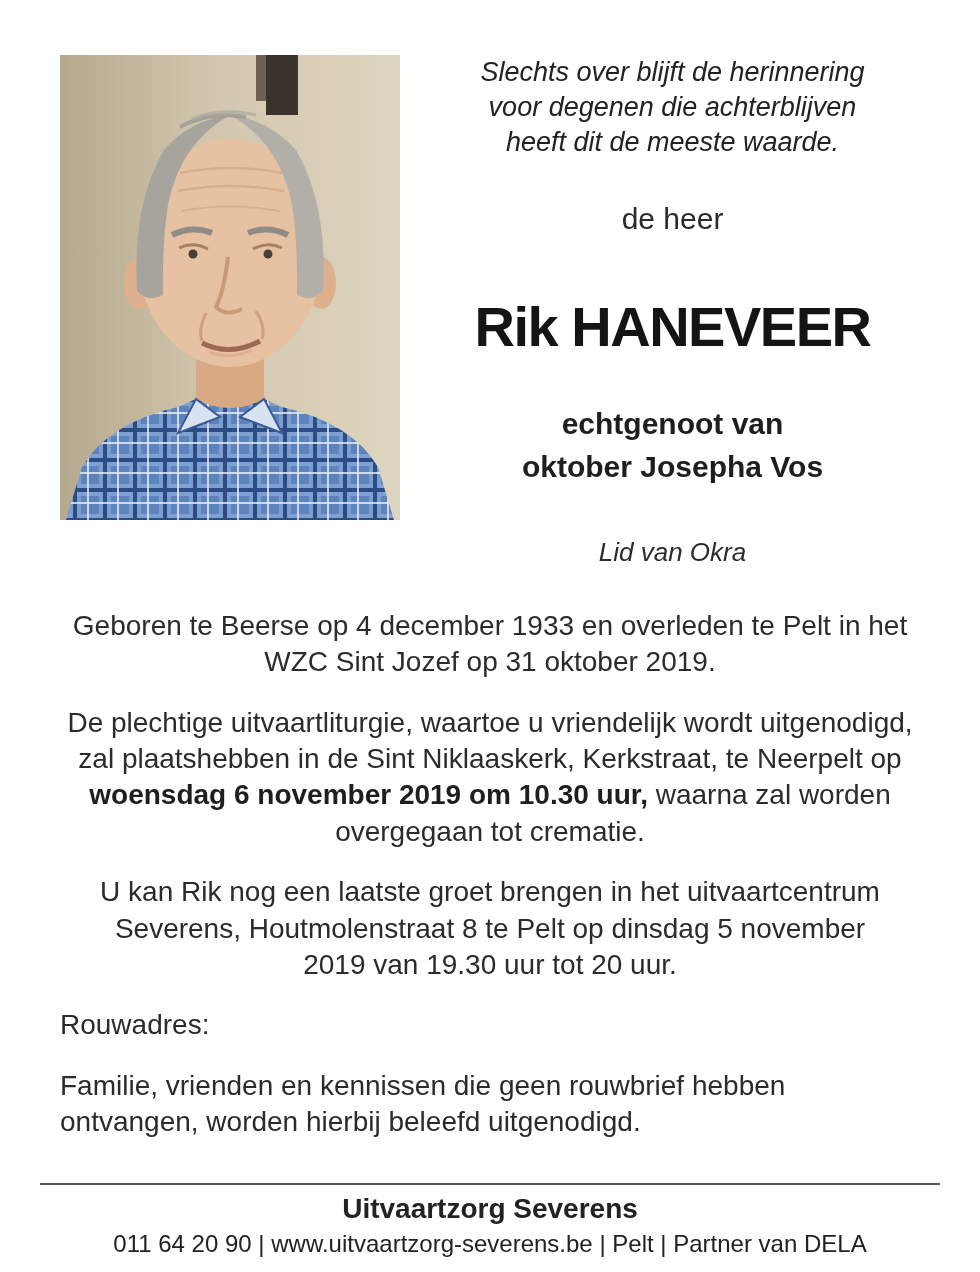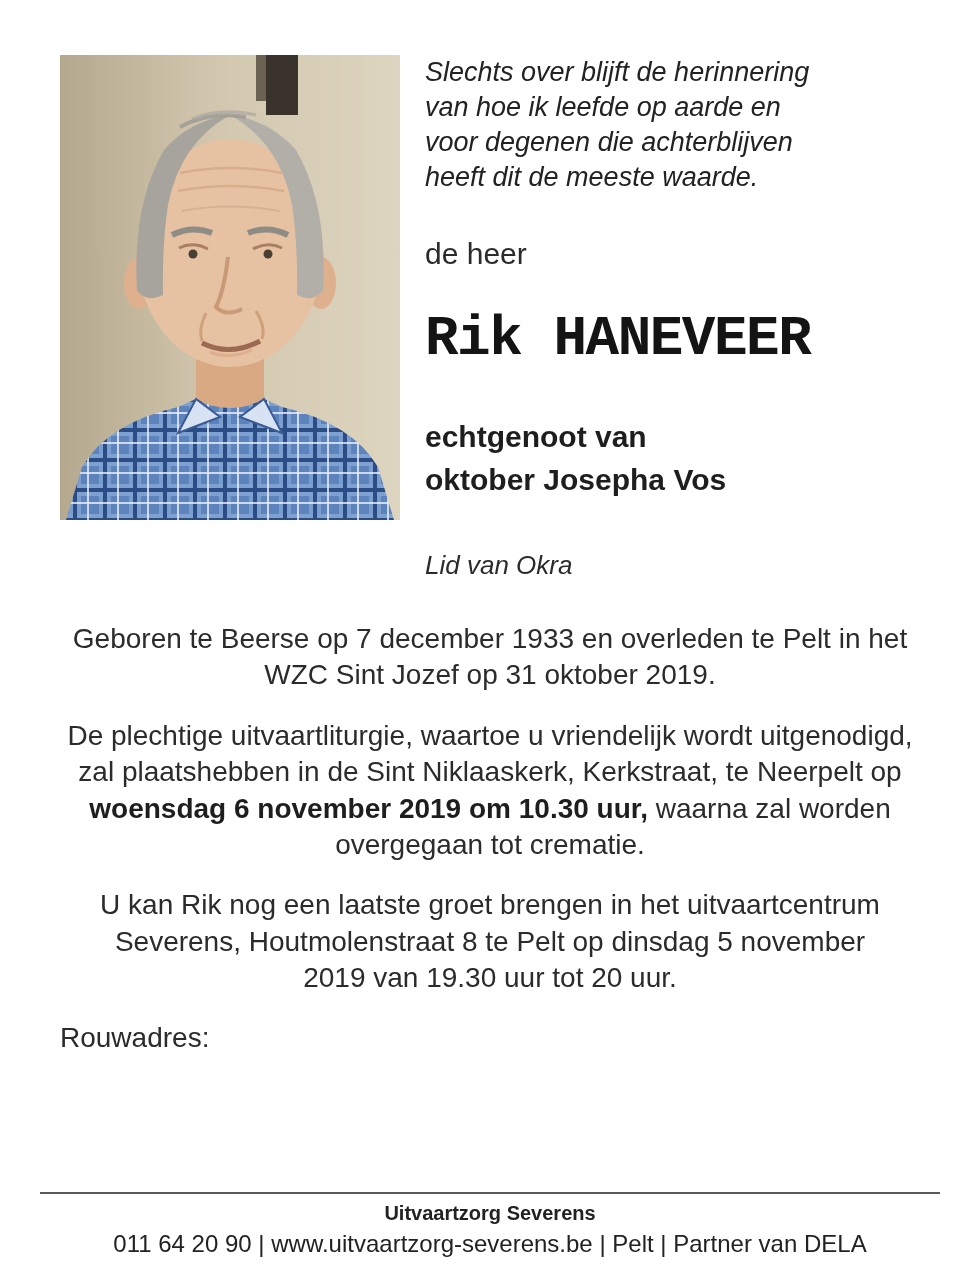--- a/index.html
+++ b/index.html
@@ -10,38 +10,38 @@
     color: #2b2b2b;
     position: relative;
     overflow: hidden;
   }
   .page { position: relative; width: 980px; height: 1272px; padding: 55px 60px 0 60px; }
 
   .top { display: flex; align-items: flex-start; }
   .photo { flex: 0 0 340px; width: 340px; height: 465px; }
   .photo svg { display: block; width: 340px; height: 465px; }
 
-  .right-col { flex: 1 1 auto; text-align: left; padding-left: 25px; }
+  .right-col { flex: 1 1 auto; text-align: center; padding-left: 25px; }
   .quote { font-style: italic; font-size: 27px; line-height: 1.3; color: #222; }
   .salutation { margin-top: 42px; font-size: 30px; }
-  .name { margin-top: 38px; font-size: 56px; font-weight: bold; letter-spacing: -1.5px; color: #141414; line-height: 1.1; font-family: Liberation Mono, monospace; }
+  .name { margin-top: 60px; font-size: 56px; font-weight: bold; letter-spacing: -1.5px; color: #141414; line-height: 1.1; }
   .relation { margin-top: 44px; font-size: 30px; font-weight: bold; line-height: 1.45; color: #1e1e1e; }
   .membership { margin-top: 48px; font-style: italic; font-size: 26px; }
 
   .body-text { margin-top: 40px; font-size: 28px; line-height: 1.3; }
   .body-text p { margin-bottom: 24px; }
   p.center { text-align: center; }
   p.narrow { max-width: 800px; margin-left: auto; margin-right: auto; }
   p.left { text-align: left; }
   .addr-block { text-align: left; margin-bottom: 24px; }
   b, strong { font-weight: bold; color: #1e1e1e; }
 
   .footer { position: absolute; left: 40px; right: 40px; bottom: 14px; text-align: center; }
   .divider { border: none; border-top: 2px solid #5a5a5a; margin-bottom: 8px; }
-  .company { font-size: 20px; font-weight: bold; color: #222; }
+  .company { font-size: 28px; font-weight: bold; color: #222; }
   .contact { font-size: 24px; margin-top: 5px; color: #222; }
 </style>
 </head>
 <body>
 
 <div class="page">
 
   <div class="top">
 
     <div class="photo">
@@ -101,47 +101,47 @@
         <path d="M196 256 Q206 272 202 284" stroke="#cfa07c" stroke-width="3" fill="none"></path>
 
         <path d="M142 288 Q170 302 200 286" stroke="#9c6a52" stroke-width="5" fill="none"></path>
         <path d="M150 297 Q170 305 192 295" stroke="#d8a684" stroke-width="3" fill="none" opacity="0.7"></path>
       </svg>
     </div>
 
     <div class="right-col">
       <div class="quote">
         <div>Slechts over blijft de herinnering</div>
-        <div>van hoe ik leefde op aarde en</div>
         <div>voor degenen die achterblijven</div>
         <div>heeft dit de meeste waarde.</div>
       </div>
       <div class="salutation">de heer</div>
       <h1 class="name">Rik HANEVEER</h1>
       <div class="relation">
         <div>echtgenoot van</div>
         <div>oktober  Josepha Vos</div>
       </div>
       <div class="membership">Lid van Okra</div>
     </div>
 
   </div>
 
   <div class="body-text">
 
-    <p class="center">Geboren te Beerse op 7 december 1933 en overleden te Pelt in het WZC Sint Jozef op 31 oktober 2019.</p>
+    <p class="center">Geboren te Beerse op 4 december 1933 en overleden te Pelt in het WZC Sint Jozef op 31 oktober 2019.</p>
 
     <p class="center"><span>De plechtige uitvaartliturgie, waartoe u vriendelijk wordt uitgenodigd, zal plaatshebben in de Sint Niklaaskerk, Kerkstraat, te Neerpelt op </span><strong>woensdag 6 november 2019 om 10.30 uur,</strong><span> waarna zal worden overgegaan tot crematie.</span></p>
 
     <p class="center narrow">U kan Rik nog een laatste groet brengen in  het uitvaartcentrum Severens, Houtmolenstraat 8 te Pelt  op dinsdag 5 november 2019 van 19.30 uur tot 20 uur.</p>
 
     <div class="addr-block">
       <div>Rouwadres:</div>
     </div>
 
+    <p class="left">Familie, vrienden en kennissen die geen rouwbrief hebben ontvangen, worden hierbij beleefd uitgenodigd.</p>
 
   </div>
 
   <div class="footer">
     <hr class="divider">
     <div class="company">Uitvaartzorg Severens</div>
     <div class="contact">011 64 20 90 | www.uitvaartzorg-severens.be | Pelt | Partner van DELA</div>
   </div>
 
 </div>

